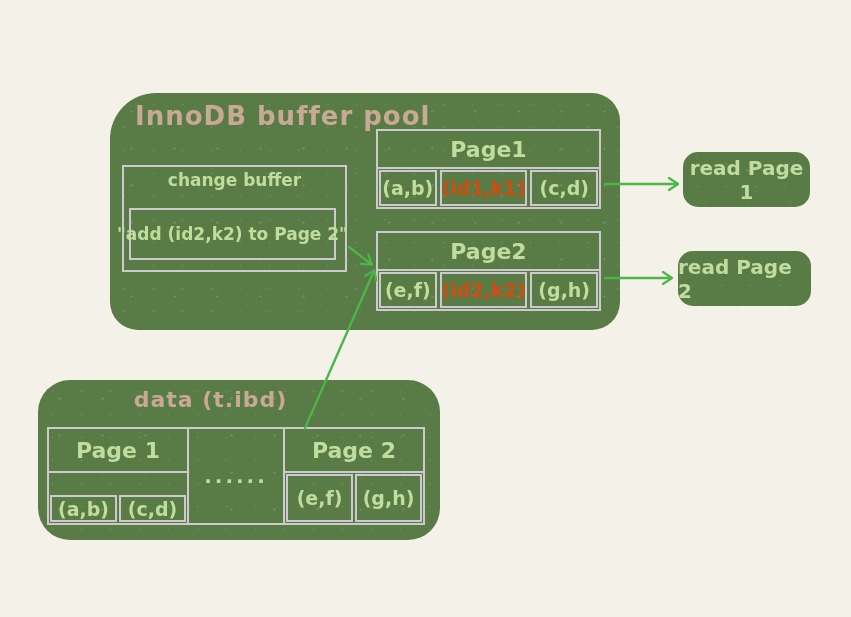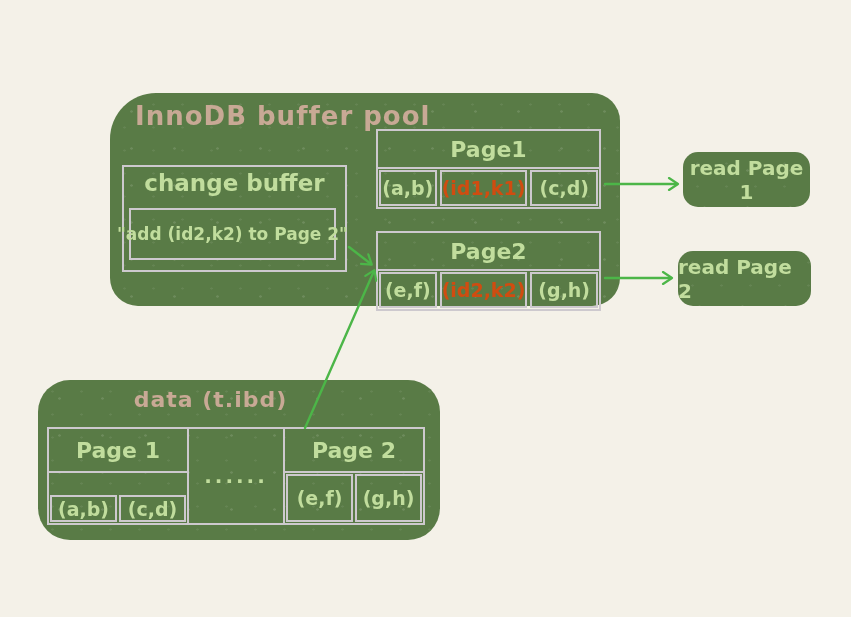--- a/index.html
+++ b/index.html
@@ -17,26 +17,26 @@
       radial-gradient(rgba(255,255,255,.07) 1px, transparent 1.7px);
     background-size:43px 37px, 29px 23px;
   }
   .lg{color:#c1dd9d;}
   .tan{color:#c8a995;}
   .orange{color:#d04c10;}
   .bordered{border:2px solid #cdc9ce;}
   .center{display:flex;align-items:center;justify-content:center;}
 
   
-  #buffer-pool{left:110px;top:93px;width:510px;height:213px;border-radius:46px 28px 28px 28px;}
+  #buffer-pool{left:110px;top:93px;width:510px;height:237px;border-radius:46px 28px 28px 28px;}
   #bp-title{position:absolute;left:25px;top:8px;font-size:26px;letter-spacing:1px;}
 
   
   #change-buffer{position:absolute;left:12px;top:72px;width:221px;height:103px;}
-  #cb-title{position:absolute;left:0;top:3px;width:100%;text-align:center;font-size:23px;}
+  #cb-title{position:absolute;left:0;top:3px;width:100%;text-align:center;font-size:17px;}
   #cb-note{position:absolute;left:5px;top:41px;width:203px;height:48px;font-size:17px;white-space:nowrap;}
 
   
   .page-box{position:absolute;width:221px;height:76px;}
   #bp-page1{left:266px;top:36px;text-align:right;}
   #bp-page2{left:266px;top:138px;}
   .page-header{height:36px;border-bottom:2px solid #cdc9ce;font-size:22px;}
   .page-cells{display:flex;gap:3px;height:36px;padding:1px;}
   .page-cell{border:2px solid #cdc9ce;font-size:19px;white-space:nowrap;}
   .cell-a{flex:0.86;} .cell-b{flex:1.12;} .cell-c{flex:1.02;}

